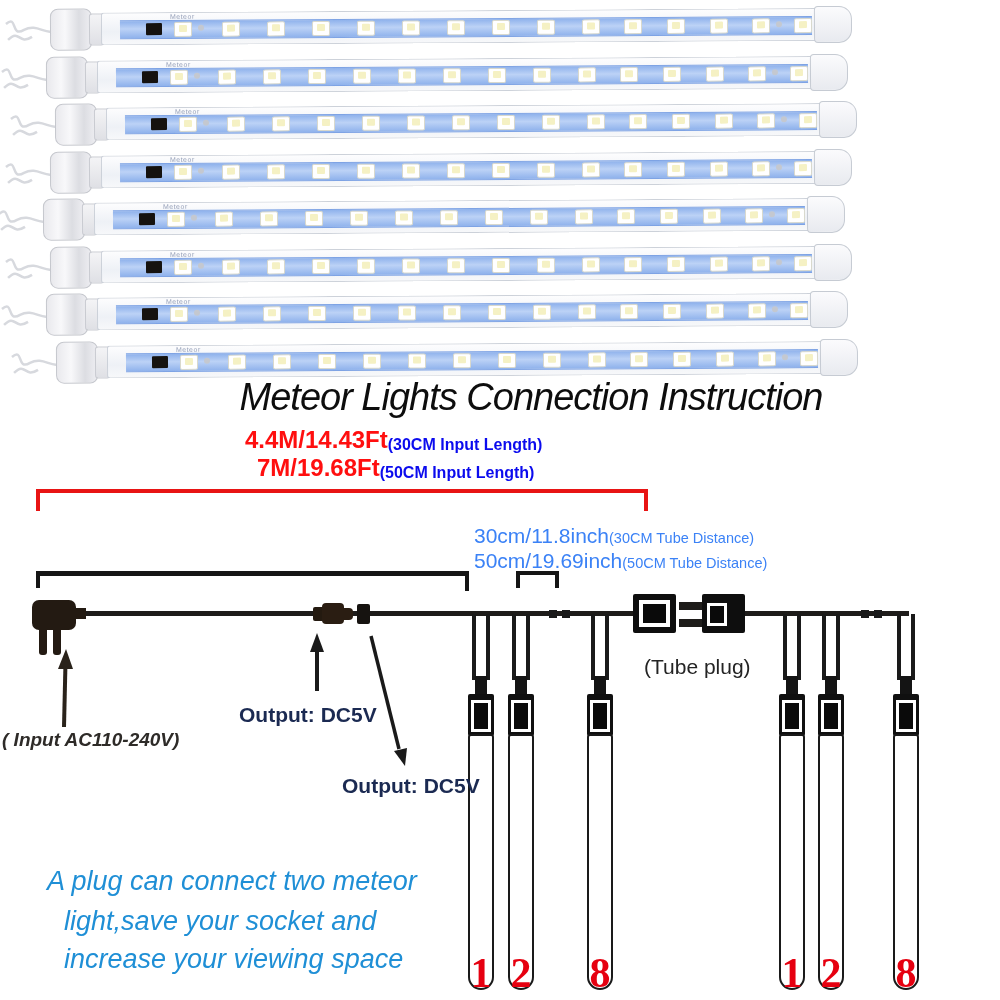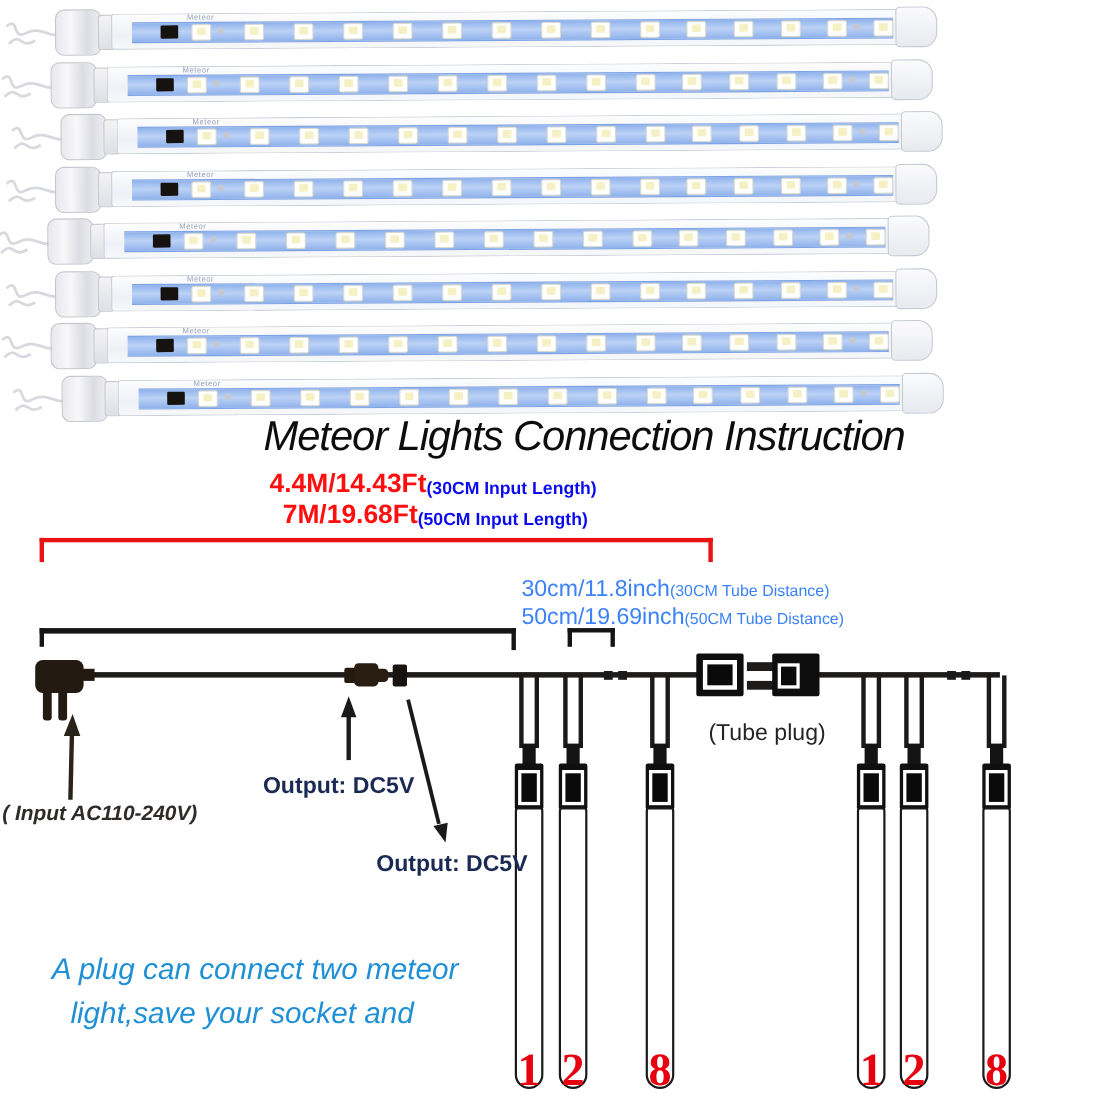--- a/index.html
+++ b/index.html
@@ -694,13 +694,14 @@
       <polygon points="310,652 317,633 324,652" stroke="none"></polygon>
     </g>
     <g stroke="#1a1a1a" fill="#1a1a1a">
       <line x1="371" y1="636" x2="399" y2="749" stroke-width="3.5"></line>
       <polygon points="405,766 394,751 407,748" stroke="none"></polygon>
     </g>
   </svg>
 
   <div class="script-line" style="left:47px;top:866px;">A plug can connect two meteor</div>
   <div class="script-line" style="left:64px;top:906px;">light,save your socket and</div>
+  <div class="script-line" style="left:64px;top:944px;">increase your viewing space</div>
 </div>
 
 </body></html>

